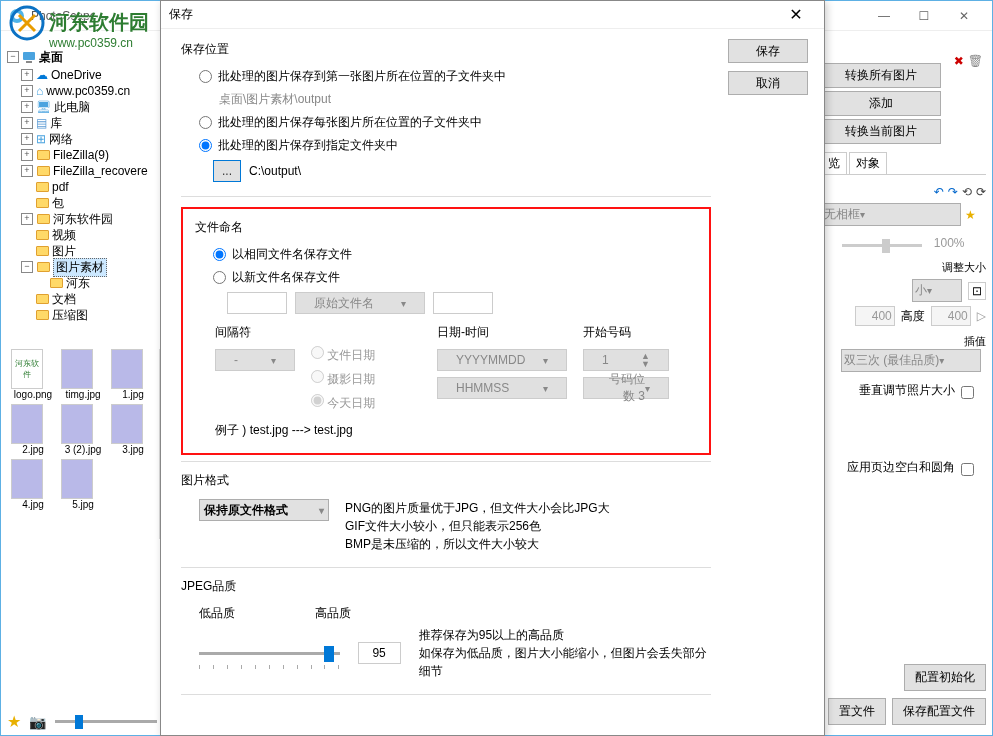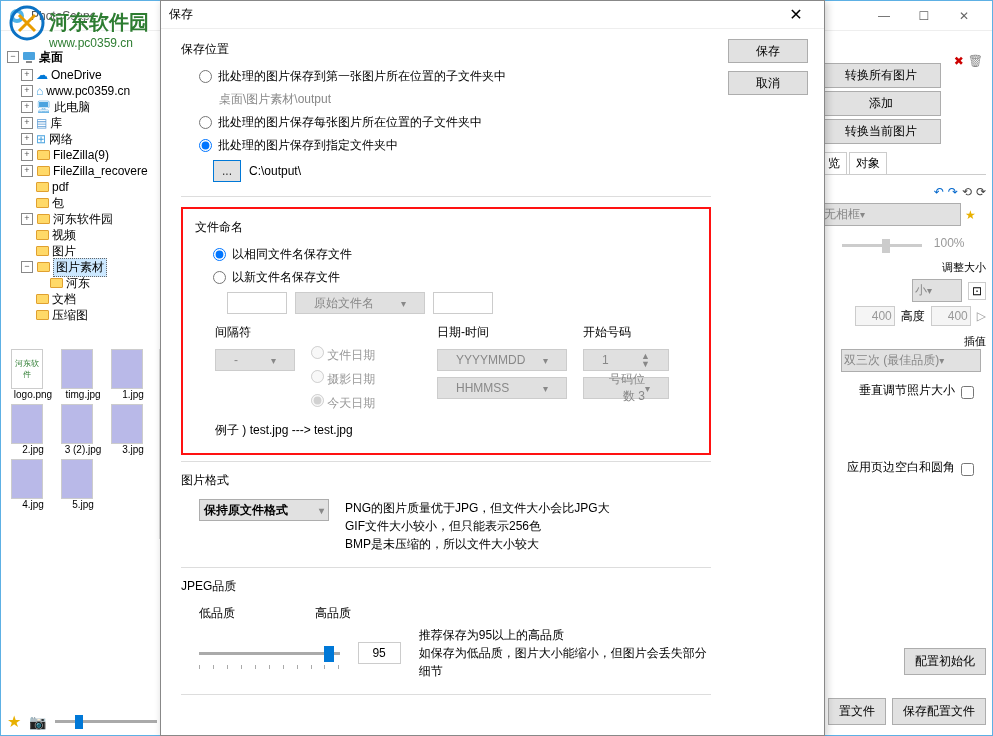--- a/index.html
+++ b/index.html
@@ -42,21 +42,21 @@
 .rp-toolbar { display: flex; gap: 4px; justify-content: flex-end; padding: 4px 0; }
 .rp-section { margin-top: 6px; font-size: 11px; text-align: right; }
 .rp-input { width: 40px; border: 1px solid #ccc; padding: 2px; text-align: right; background: #f5f5f5; color:#999; }
 .rp-slider-box { text-align:center; margin:10px 0; color:#999; }
 .rp-select { width:140px; border:1px solid #adadad; background:#e1e1e1; padding:2px; color:#888; }
 .rp-checkbox { display: flex; align-items:flex-end; justify-content:flex-end; margin:10px 12px; }
 .rp-tabs { display:flex; gap:2px; margin-bottom:6px; border-bottom:1px solid #ccc; }
 .rp-tab { border:1px solid #ccc; border-bottom:none; padding:2px 6px; background:#fff; }
 .rp-bottom-btns { position:absolute; bottom:6px; right:0; display:flex; gap:6px; }
 .rp-bottom-btn { border:1px solid #adadad; background:#e1e1e1; padding:4px 10px; }
-.rp-bottom-btns2 { position:absolute; bottom:56px; right:0; display:flex; gap:6px; }
+.rp-bottom-btns2 { position:absolute; bottom:40px; right:0; display:flex; gap:6px; }
 .rp-x-icons { position:absolute; right:3px; top:3px; display:flex; gap:4px; color:#c00; }
 
 
 .dialog { position: absolute; top: 0; left: 160px; width: 665px; height: 736px; background: #fff; border: 1px solid #888; box-shadow: 2px 2px 8px rgba(0,0,0,.2); z-index: 10; }
 .dlg-titlebar { height: 28px; display: flex; align-items: center; padding: 0 8px; border-bottom: 1px solid #eee; }
 .dlg-title { flex: 1; }
 .dlg-close { width: 40px; height: 26px; display: flex; align-items: center; justify-content: center; font-size: 16px; cursor: pointer; }
 .dlg-body { padding: 12px 20px; position: relative; }
 .dlg-buttons { position: absolute; top: 38px; right: 16px; display: flex; flex-direction: column; gap: 8px; }
 .dlg-btn { width: 80px; height: 24px; border: 1px solid #adadad; background: #e1e1e1; cursor: pointer; }

